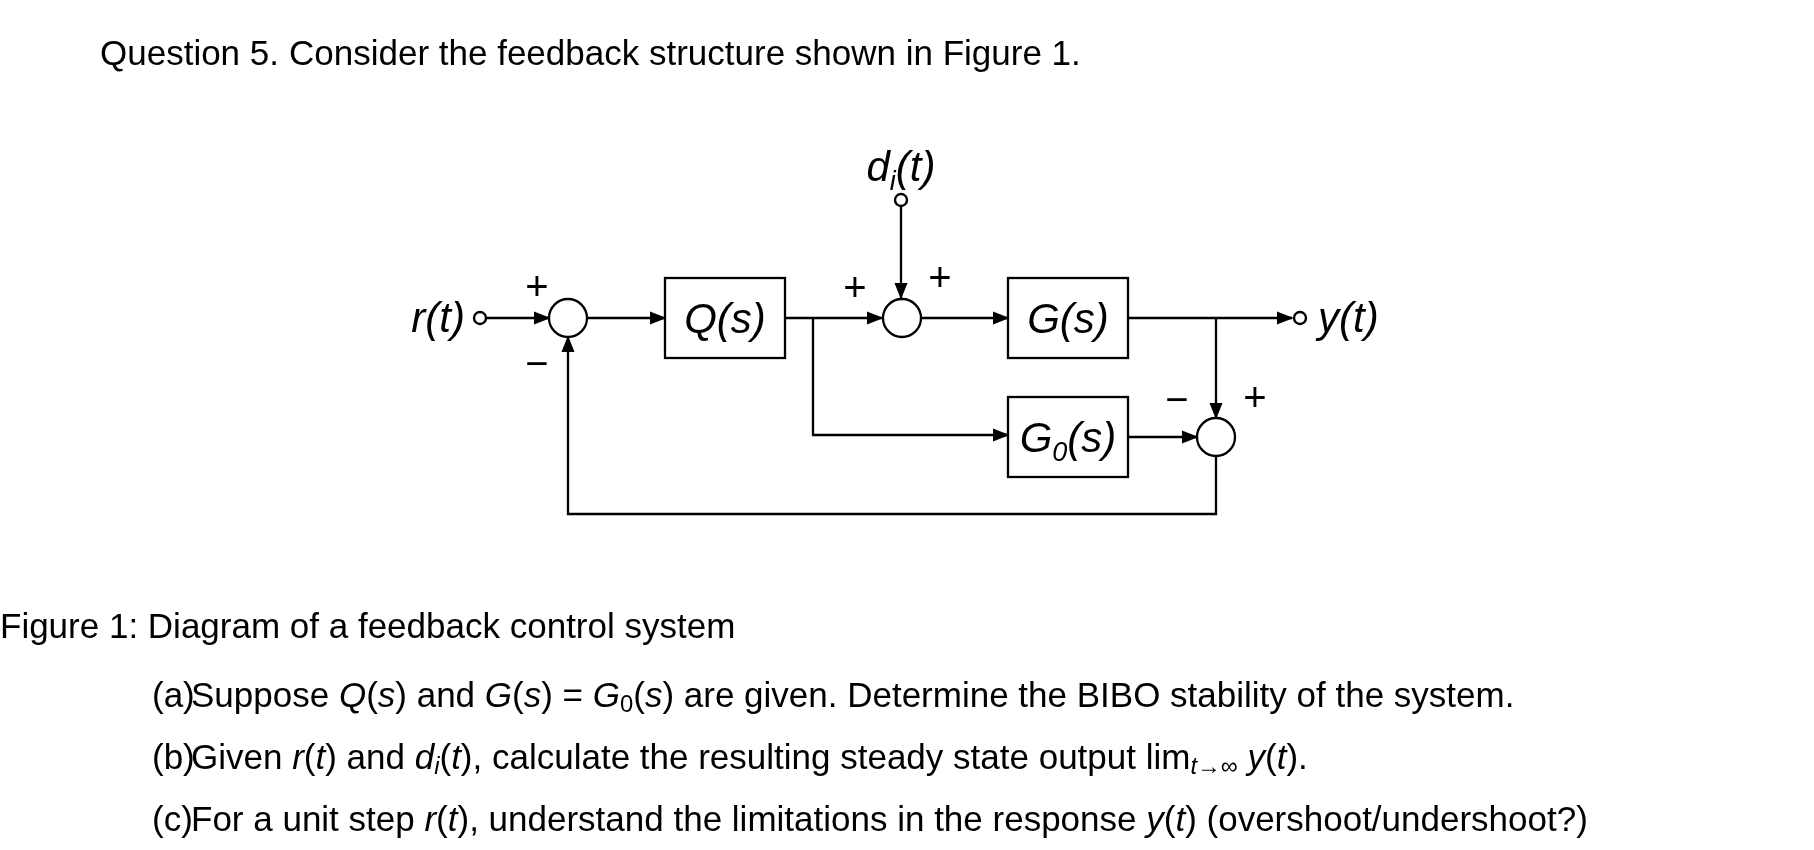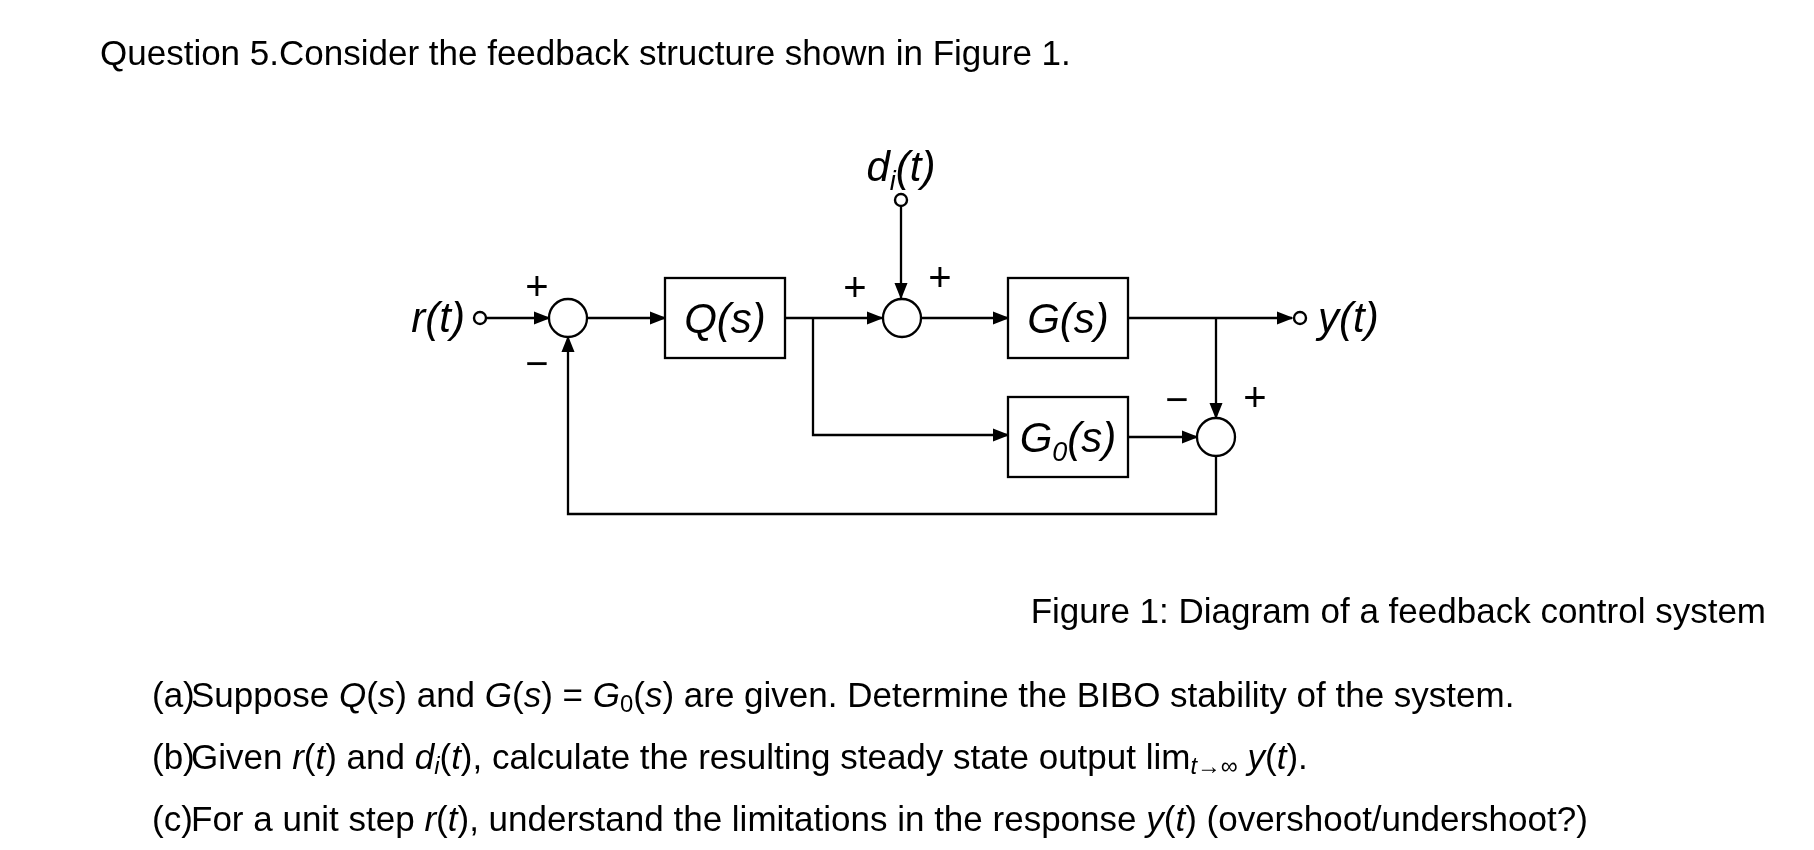--- a/index.html
+++ b/index.html
@@ -1,20 +1,20 @@
 <!DOCTYPE html>
 <html><head>
 <meta charset="utf-8">
 <style>
   html,body{margin:0;padding:0;background:#fff;}
   .page{position:relative;width:1814px;height:850px;background:#ffffff;
         font-family:"Liberation Sans",sans-serif;color:#000;overflow:hidden;}
   .title{position:absolute;left:100px;top:33px;font-size:35px;white-space:nowrap;}
-  .title-rest{}
-  .caption{position:absolute;top:591px;left:0;width:1766px;text-align:right;font-size:35px;}
+  .title-rest{margin-left:10px;}
+  .caption{position:absolute;top:606px;left:0;width:1766px;text-align:left;font-size:35px;}
   .questions{position:absolute;left:133px;top:668px;font-size:35px;}
   .q-item{line-height:53px;white-space:nowrap;margin-left:19px;}
   .q-label{display:inline-block;width:39px;}
   .run-i{font-style:italic;}
   .run-sub,.run-subi{font-size:68%;vertical-align:-5px;}
   .run-subi{font-style:italic;}
   svg.diagram{position:absolute;left:380px;top:130px;}
   .dline{stroke:#000;stroke-width:2.3;fill:none;}
   .dshape{stroke:#000;stroke-width:2.3;fill:#fff;}
   .dterm{stroke:#000;stroke-width:2.4;fill:#fff;}

